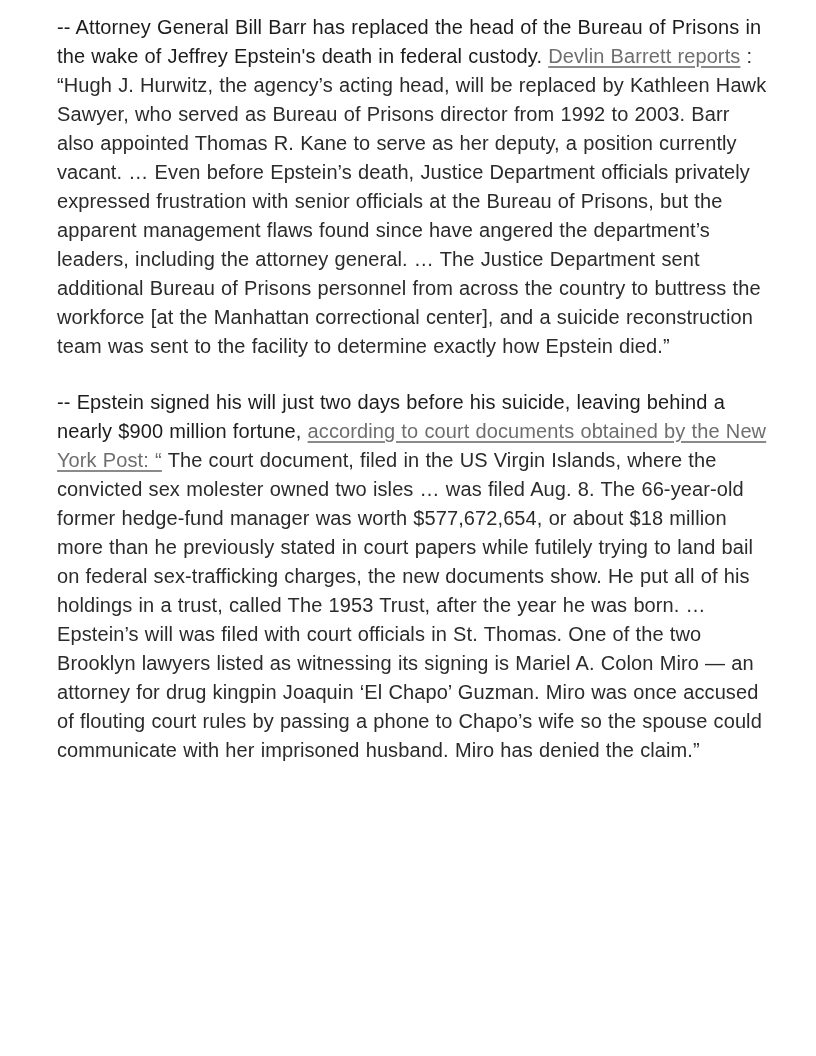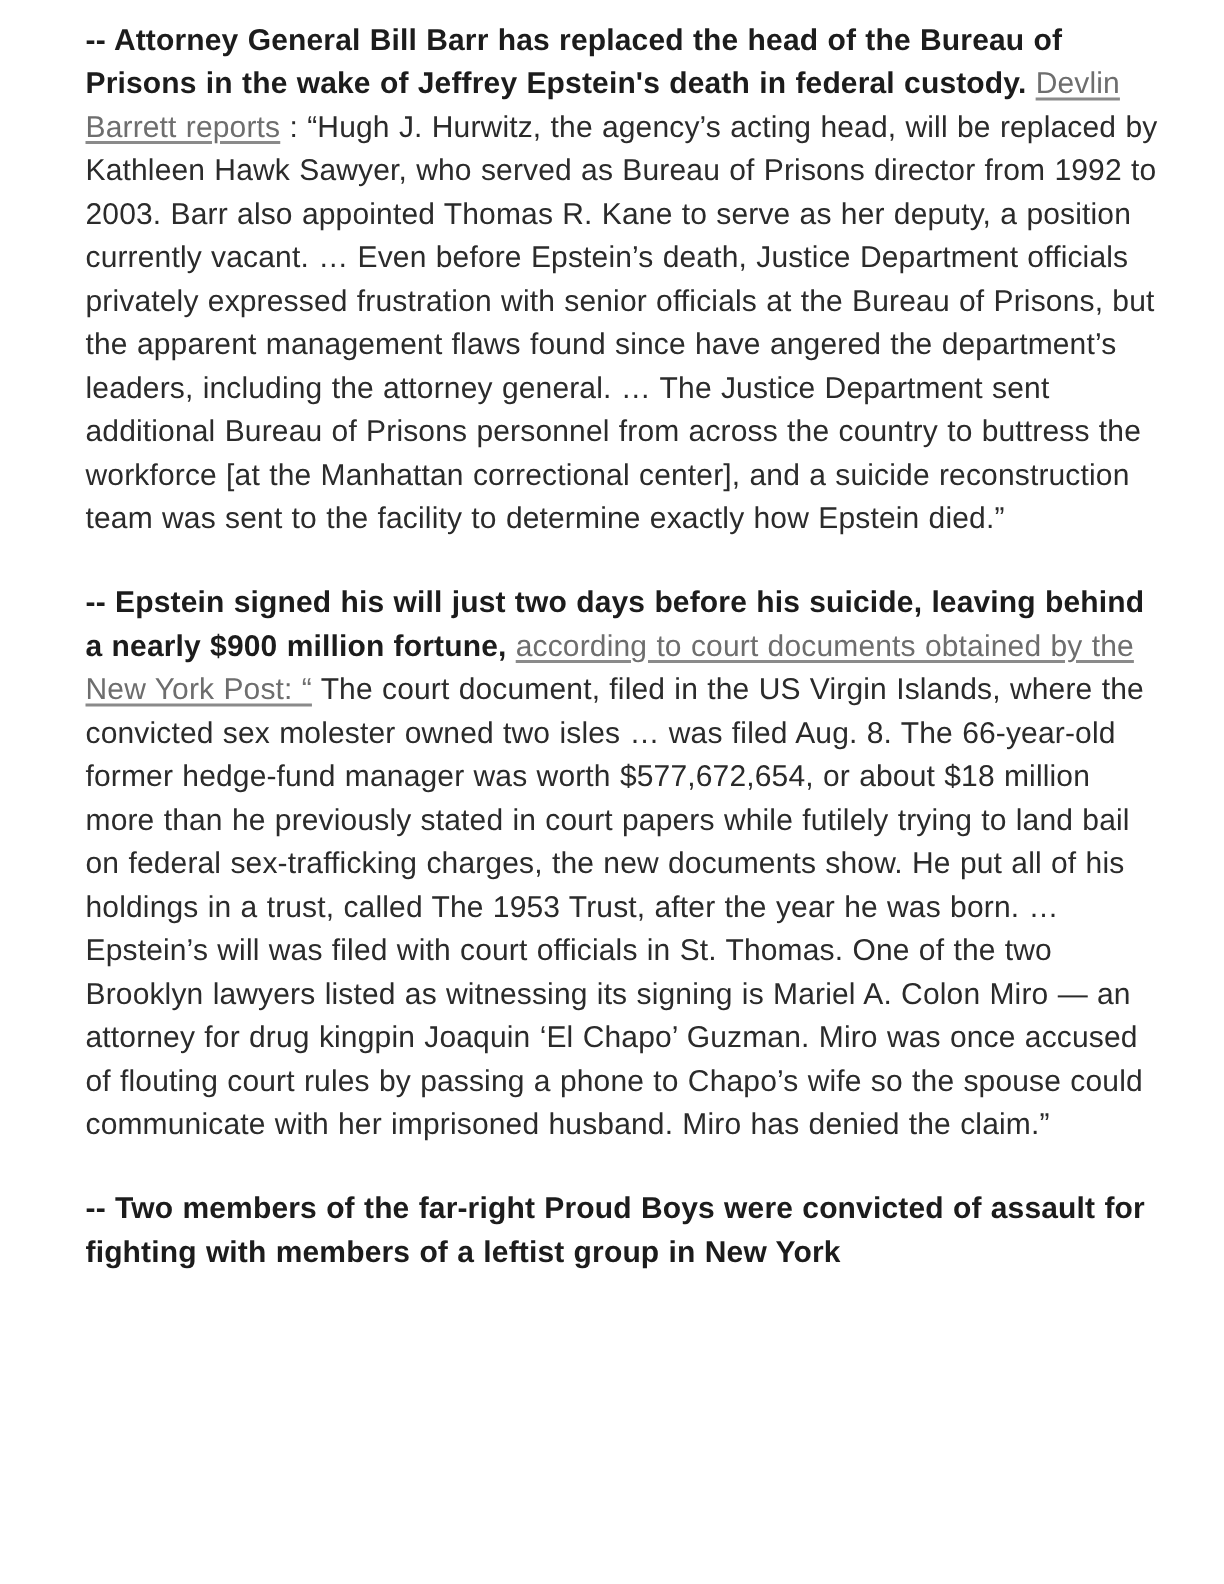--- a/index.html
+++ b/index.html
@@ -22,21 +22,21 @@
   }
   .para {
     font-size: 20px;
     line-height: 29px;
     color: #2b2b2b;
     margin: 0 0 27px 0;
     letter-spacing: 0.1px;
     word-spacing: 0.5px;
   }
   .para strong {
-    font-weight: bold;
+    font-weight: normal;
     color: #1c1c1c;
   }
   a.inline-link {
     color: #6e6e6e;
     text-decoration: underline;
     text-decoration-color: #8a8a8a;
     text-underline-offset: 3px;
     cursor: pointer;
   }
 </style>
@@ -51,18 +51,15 @@
       <a class="inline-link" href="#">Devlin Barrett reports</a>
       <span>: “Hugh J. Hurwitz, the agency’s acting head, will be replaced by Kathleen Hawk Sawyer, who served as Bureau of Prisons director from 1992 to 2003. Barr also appointed Thomas R. Kane to serve as her deputy, a position currently vacant. … Even before Epstein’s death, Justice Department officials privately expressed frustration with senior officials at the Bureau of Prisons, but the apparent management flaws found since have angered the department’s leaders, including the attorney general. … The Justice Department sent additional Bureau of Prisons personnel from across the country to buttress the workforce [at the Manhattan correctional center], and a suicide reconstruction team was sent to the facility to determine exactly how Epstein died.”</span>
     </p>
 
     <p class="para">
       <strong>-- Epstein signed his will just two days before his suicide, leaving behind a nearly $900 million fortune, </strong>
       <a class="inline-link" href="#">according to court documents obtained by the New York Post: “</a>
       <span>The court document, filed in the US Virgin Islands, where the convicted sex molester owned two isles … was filed Aug. 8. The 66-year-old former hedge-fund manager was worth $577,672,654, or about $18 million more than he previously stated in court papers while futilely trying to land bail on federal sex-trafficking charges, the new documents show. He put all of his holdings in a trust, called The 1953 Trust, after the year he was born. … Epstein’s will was filed with court officials in St. Thomas. One of the two Brooklyn lawyers listed as witnessing its signing is Mariel A. Colon Miro — an attorney for drug kingpin Joaquin ‘El Chapo’ Guzman. Miro was once accused of flouting court rules by passing a phone to Chapo’s wife so the spouse could communicate with her imprisoned husband. Miro has denied the claim.”</span>
     </p>
 
-    <p class="para">
-      <strong>-- Two members of the far-right Proud Boys were convicted of assault for fighting with members of a leftist group in New York</strong>
-    </p>
 
   </div>
 </div>
 
 </body></html>

